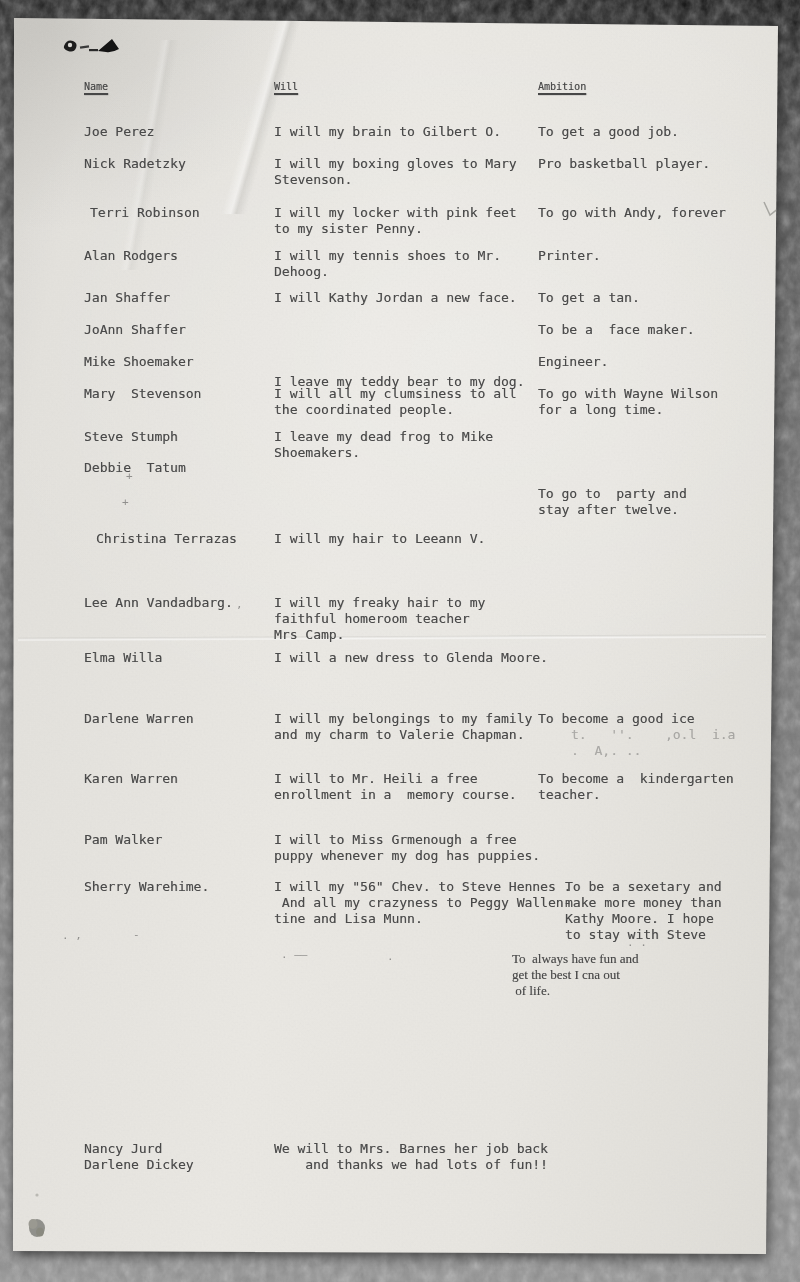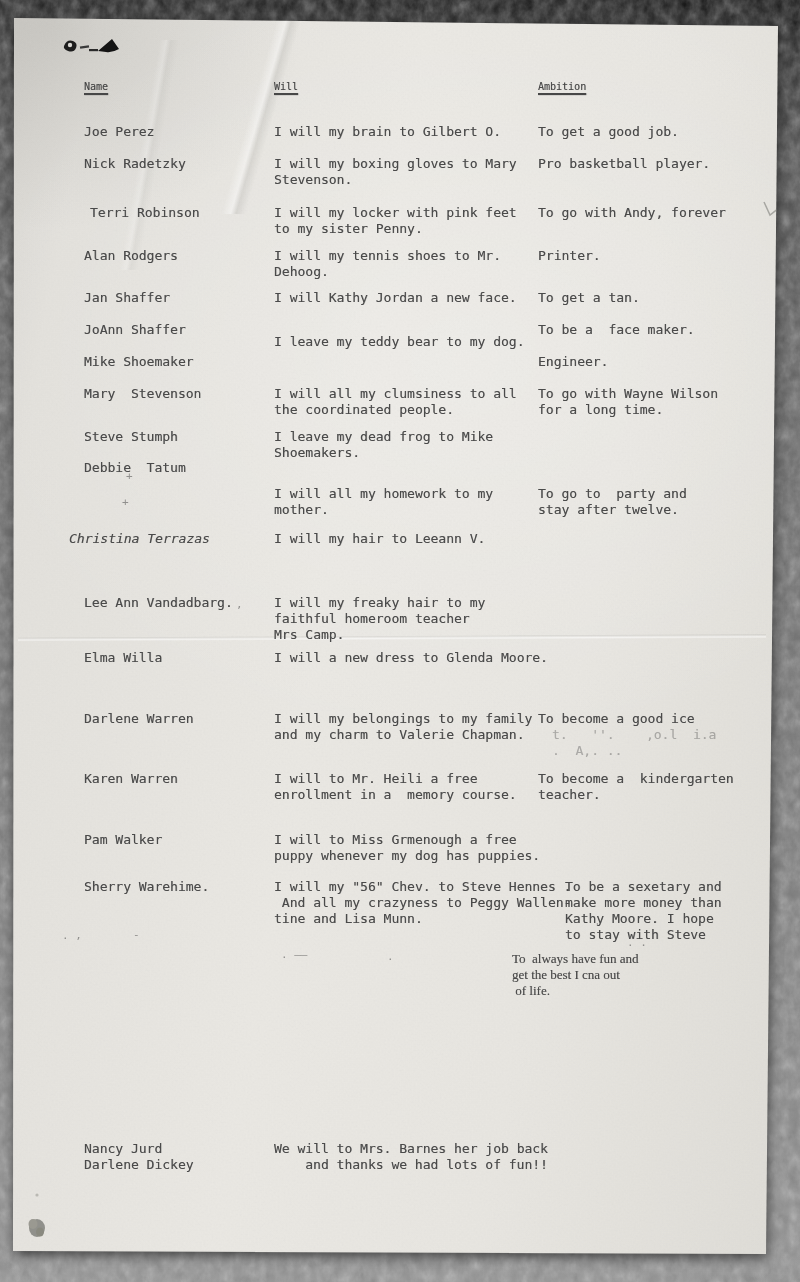--- a/index.html
+++ b/index.html
@@ -102,48 +102,46 @@
             <div class="cell" style="left: 84px; top: 248px;">Alan Rodgers</div>
             <div class="cell" style="left: 274px; top: 248px;">I will my tennis shoes to Mr.
 Dehoog.</div>
             <div class="cell" style="left: 538px; top: 248px;">Printer.</div>
             <div class="cell" style="left: 84px; top: 290px;">Jan Shaffer</div>
             <div class="cell" style="left: 274px; top: 290px;">I will Kathy Jordan a new face.</div>
             <div class="cell" style="left: 538px; top: 290px;">To get a tan.</div>
             <div class="cell" style="left: 84px; top: 322px;">JoAnn Shaffer</div>
             <div class="cell" style="left: 538px; top: 322px;">To be a  face maker.</div>
             <div class="cell" style="left: 84px; top: 354px;">Mike Shoemaker</div>
-            <div class="cell" style="left: 274px; top: 334px;">I leave my teddy bear to my dog.</div>
+            <div class="cell" style="left: 274px; top: 374px;">I leave my teddy bear to my dog.</div>
             <div class="cell" style="left: 538px; top: 354px;">Engineer.</div>
             <div class="cell" style="left: 84px; top: 386px;">Mary  Stevenson</div>
             <div class="cell" style="left: 274px; top: 386px;">I will all my clumsiness to all
 the coordinated people.</div>
             <div class="cell" style="left: 538px; top: 386px;">To go with Wayne Wilson
 for a long time.</div>
             <div class="cell" style="left: 84px; top: 429px;">Steve Stumph</div>
             <div class="cell" style="left: 274px; top: 429px;">I leave my dead frog to Mike
 Shoemakers.</div>
             <div class="cell" style="left: 84px; top: 460px;">Debbie  Tatum</div>
-            <div class="cell" style="left: 274px; top: 486px;">I will all my homework to my
-mother.</div>
             <div class="cell" style="left: 538px; top: 486px;">To go to  party and
 stay after twelve.</div>
-            <div class="cell" style="left: 69px; top: 531px; font-style: italic;">Christina Terrazas</div>
+            <div class="cell" style="left: 96px; top: 531px;">Christina Terrazas</div>
             <div class="cell" style="left: 274px; top: 531px;">I will my hair to Leeann V.</div>
             <div class="cell" style="left: 84px; top: 595px;">Lee Ann Vandadbarg.</div>
             <div class="cell" style="left: 274px; top: 595px;">I will my freaky hair to my
 faithful homeroom teacher
 Mrs Camp.</div>
             <div class="cell" style="left: 84px; top: 650px;">Elma Willa</div>
             <div class="cell" style="left: 274px; top: 650px;">I will a new dress to Glenda Moore.</div>
             <div class="cell" style="left: 84px; top: 711px;">Darlene Warren</div>
             <div class="cell" style="left: 274px; top: 711px;">I will my belongings to my family
 and my charm to Valerie Chapman.</div>
             <div class="cell" style="left: 538px; top: 711px;">To become a good ice</div>
-            <div class="cell faded" style="left: 552px; top: 727px;">t.   ''.    ,o.l  i.a
+            <div class="cell faded" style="left: 571px; top: 727px;">t.   ''.    ,o.l  i.a
 .  A,. ..</div>
             <div class="cell" style="left: 84px; top: 771px;">Karen Warren</div>
             <div class="cell" style="left: 274px; top: 771px;">I will to Mr. Heili a free
 enrollment in a  memory course.</div>
             <div class="cell" style="left: 538px; top: 771px;">To become a  kindergarten
 teacher.</div>
             <div class="cell" style="left: 84px; top: 832px;">Pam Walker</div>
             <div class="cell" style="left: 274px; top: 832px;">I will to Miss Grmenough a free
 puppy whenever my dog has puppies.</div>
             <div class="cell" style="left: 84px; top: 879px;">Sherry Warehime.</div>

